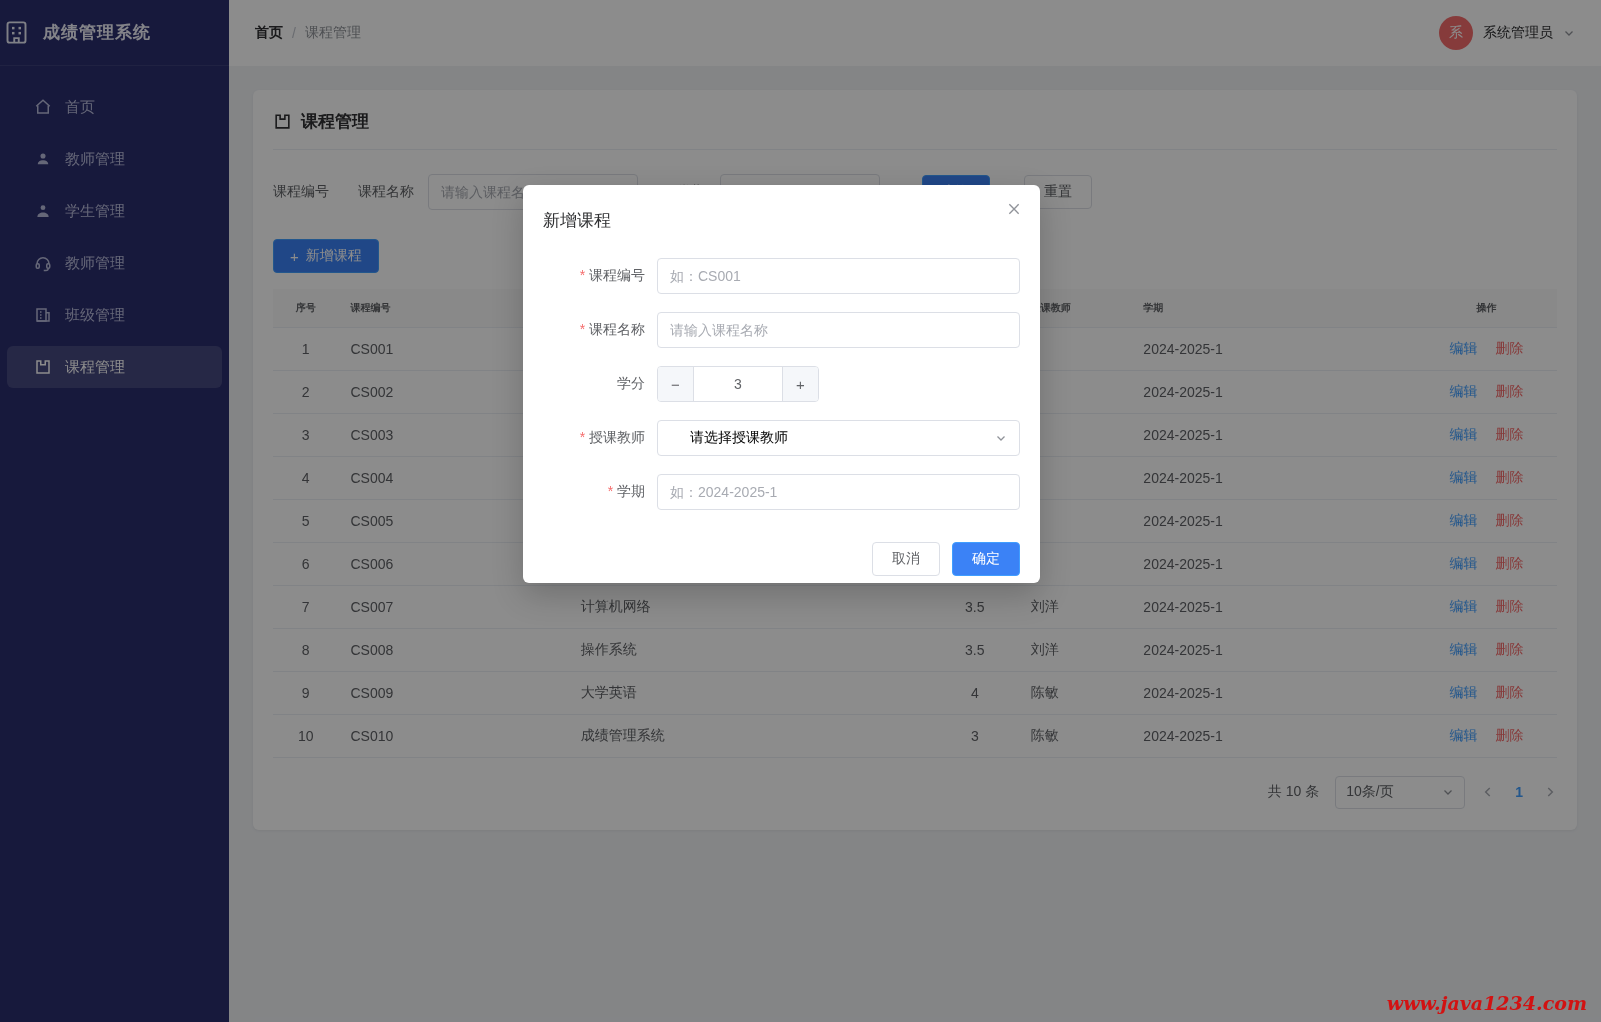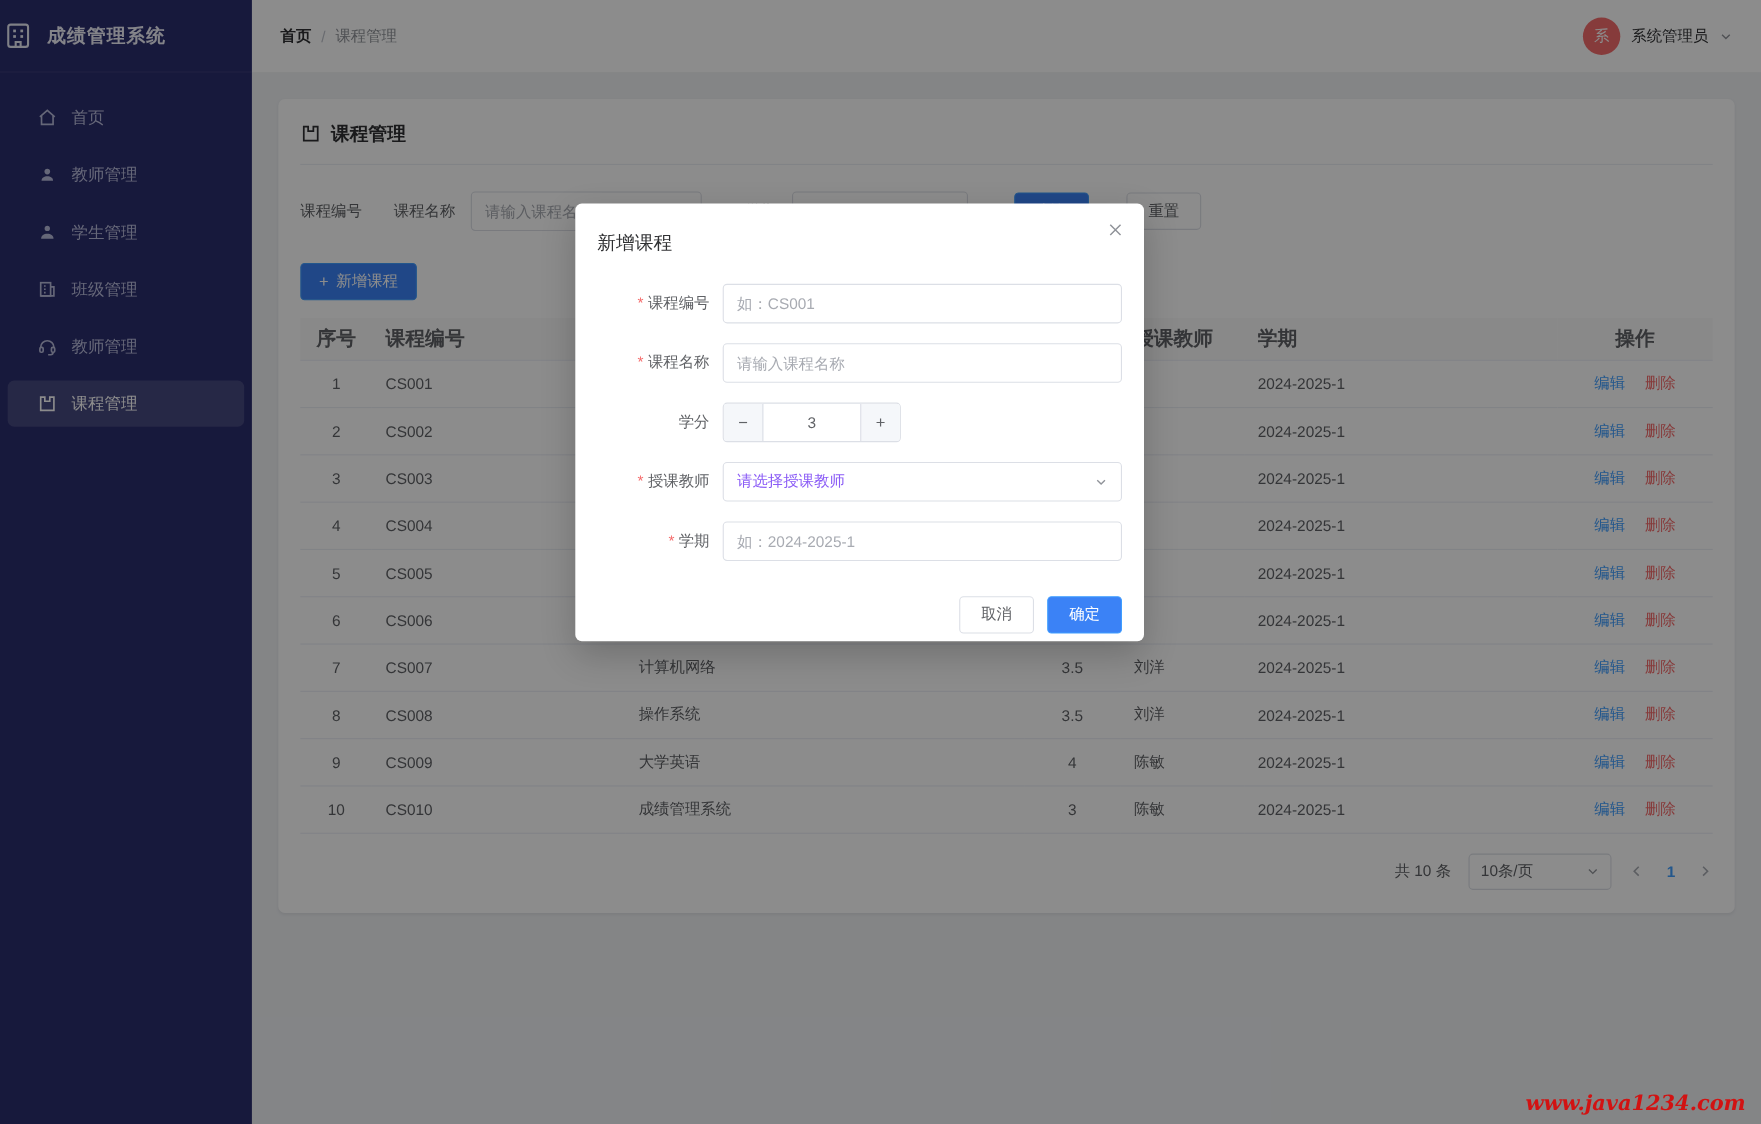--- a/index.html
+++ b/index.html
@@ -43,21 +43,21 @@
   .inp { height:36px; border:1px solid #dcdfe6; border-radius:4px; padding:0 12px; font-size:14px; color:#606266; outline:none; font-family:inherit; background:#fff; }
   .inp::placeholder { color:#a8abb2; }
   .btn { height:34px; padding:0 19px; border-radius:4px; border:1px solid #dcdfe6; background:#fff; color:#606266; font-size:14px; cursor:pointer; font-family:inherit; }
   .btn-primary { background:#3b82f6; border-color:#409eff; color:#fff; }
 
   .toolbar { margin-top:29px; }
   .btn-add { display:inline-flex; align-items:center; gap:7px; height:34px; padding:0 16px; }
   .plus-g { font-size:15px; line-height:1; }
 
   table { width:100%; border-collapse:collapse; margin-top:16px; table-layout:fixed; }
-  thead th { background:#fafafa; color:#606266; font-weight:bold; text-align:left; height:38px; padding:0 12px; font-size:18px; border-bottom:1px solid #ebeef5; }
+  thead th { background:#fafafa; color:#606266; font-weight:bold; text-align:left; height:38px; padding:0 12px; font-size:10px; border-bottom:1px solid #ebeef5; }
   tbody td { height:43px; padding:0 12px; color:#606266; font-size:14px; border-bottom:1px solid #ebeef5; }
   .t-center { text-align:center; }
   .op-link { cursor:pointer; margin:16px 9px; }
   .op-edit { color:#409eff; }
   .op-del { color:#f56c6c; }
 
   .pagination { display:flex; align-items:center; justify-content:flex-end; gap:16px; margin-top:18px; }
   .pg-total { color:#606266; }
   .pg-size { display:flex; align-items:center; justify-content:space-between; width:130px; height:33px; border:1px solid #dcdfe6; border-radius:4px; padding:0 10px; color:#606266; cursor:pointer; }
   .pg-arrow { width:14px; height:14px; color:#a8abb2; cursor:pointer; }
@@ -73,21 +73,21 @@
   .form-label { width:102px; text-align:right; color:#606266; margin-right:12px; white-space:nowrap; }
   .req::before { content:"* "; color:#f56c6c; }
   .form-ctl { flex:1; }
   .form-row .inp { width:100%; }
   .stepper { display:flex; width:162px; height:36px; border:1px solid #dcdfe6; border-radius:4px; overflow:hidden; }
   .step-btn { width:36px; background:#f5f7fa; color:#606266; display:flex; align-items:center; justify-content:center; cursor:pointer; font-size:15px; }
   .step-btn.minus { border-right:1px solid #dcdfe6; }
   .step-btn.plus { border-left:1px solid #dcdfe6; }
   .step-val { flex:1; display:flex; align-items:center; justify-content:center; color:#606266; }
   .select { display:flex; align-items:center; justify-content:space-between; cursor:pointer; }
-  .select .ph { color:#8b5cf6; }
+  .select .ph { color:#000000;margin-left:20px; }
   .modal-footer { display:flex; justify-content:flex-end; gap:12px; margin-top:32px; }
 
   
   .watermark { position:absolute; right:14px; bottom:8px; z-index:40; font-family:"DejaVu Serif","Liberation Serif",serif; font-style:italic; font-weight:bold; font-size:19px; color:#d21212;margin-left:28px; }
 
   svg { display:block; }
 </style>
 </head>
 <body>
 
@@ -131,37 +131,37 @@
           <svg viewBox="0 0 24 24" fill="currentColor" width="18" height="18">
               <circle cx="12" cy="7.5" r="3.2"></circle>
               <path d="M4.5 20c0-4 3.4-6 7.5-6s7.5 2 7.5 6z"></path>
             </svg>
         </span>
         <span class="mi-label">学生管理</span>
       </div>
       <div class="menu-item">
         <span class="mi-icon">
           <svg viewBox="0 0 24 24" fill="none" stroke="currentColor" stroke-width="2" width="18" height="18">
-              <rect x="4" y="4" width="12" height="16"></rect>
-              <path d="M16 9h4v11H4"></path>
-              <path d="M8 8h2M8 12h2M8 16h2"></path>
-            </svg>
-        </span>
-        <span class="mi-label">班级管理</span>
-      </div>
-      <div class="menu-item">
-        <span class="mi-icon">
-          <svg viewBox="0 0 24 24" fill="none" stroke="currentColor" stroke-width="2" width="18" height="18">
               <path d="M4 13a8 8 0 0 1 16 0"></path>
               <rect x="3" y="13" width="4" height="6" rx="1.6"></rect>
               <rect x="17" y="13" width="4" height="6" rx="1.6"></rect>
               <path d="M19 19a3 3 0 0 1-3 3h-3"></path>
             </svg>
         </span>
         <span class="mi-label">教师管理</span>
+      </div>
+      <div class="menu-item">
+        <span class="mi-icon">
+          <svg viewBox="0 0 24 24" fill="none" stroke="currentColor" stroke-width="2" width="18" height="18">
+              <rect x="4" y="4" width="12" height="16"></rect>
+              <path d="M16 9h4v11H4"></path>
+              <path d="M8 8h2M8 12h2M8 16h2"></path>
+            </svg>
+        </span>
+        <span class="mi-label">班级管理</span>
       </div>
       <div class="menu-item active">
         <span class="mi-icon">
           <svg viewBox="0 0 24 24" fill="none" stroke="currentColor" stroke-width="2" width="18" height="18">
               <path d="M4 4h5v5h6V4h5v16H4z"></path>
             </svg>
         </span>
         <span class="mi-label">课程管理</span>
       </div>
     </nav>

